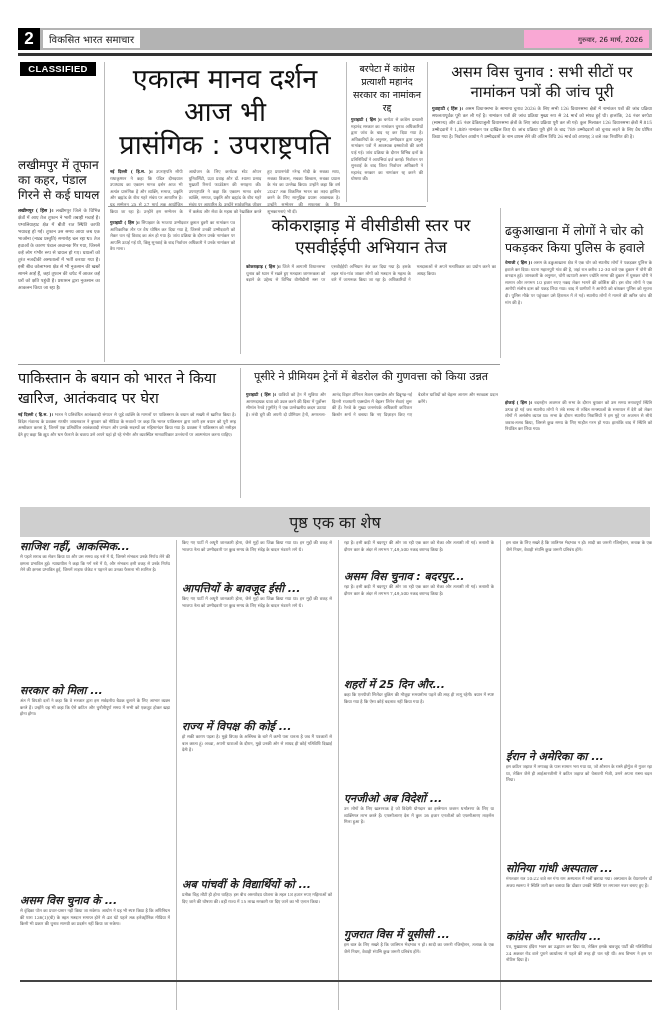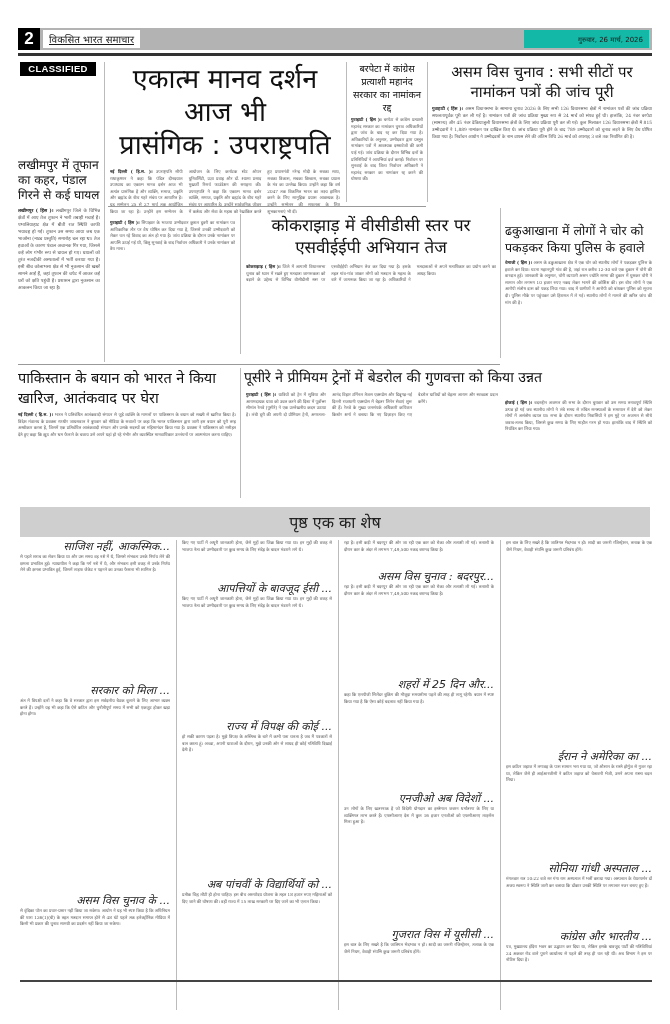--- a/index.html
+++ b/index.html
@@ -4,22 +4,22 @@
 <style>
   * { box-sizing: border-box; margin: 0; padding: 0; }
   html, body { width: 670px; height: 1024px; background: #ffffff; overflow: hidden; }
   body { font-family: "DejaVu Serif", serif; color: #1a1a1a; position: relative; }
 
   .page { position: absolute; left: 18px; top: 28px; width: 634px; height: 960px; }
 
   
   .masthead { position: absolute; left: 0; top: 0; width: 634px; height: 22px; background: #b3b3b3; display: flex; align-items: center; }
   .page-num { width: 22px; height: 22px; background: #000; color: #fff; font-family: "Liberation Sans", sans-serif; font-weight: bold; font-size: 17px; display: flex; align-items: center; justify-content: center; }
-  .paper-name { background: #fff; height: 18px; margin-left: 3px; padding: 0 6px; font-size: 10px; display: flex; align-items: center; font-family: "DejaVu Sans", sans-serif; text-decoration: underline; }
-  .date-box { position: absolute; right: 3px; top: 2px; height: 18px; width: 125px; background: #14b8a6; font-size: 7px; display: flex; align-items: center; justify-content: flex-end; padding-right: 6px; font-family: "DejaVu Sans", sans-serif; }
+  .paper-name { background: #fff; height: 18px; margin-left: 3px; padding: 0 6px; font-size: 10px; display: flex; align-items: center; font-family: "DejaVu Sans", sans-serif; }
+  .date-box { position: absolute; right: 3px; top: 2px; height: 18px; width: 125px; background: #f9a8d4; font-size: 7px; display: flex; align-items: center; justify-content: flex-end; padding-right: 6px; font-family: "DejaVu Sans", sans-serif; }
   .rule-thick { position: absolute; left: 0; top: 25px; width: 634px; height: 3px; background: #333; }
 
   
   .classified { position: absolute; left: 2px; top: 34px; width: 76px; }
   .classified-title { background: #000; color: #fff; font-family: "Liberation Sans", sans-serif; font-weight: bold; font-size: 9.5px; text-align: center; height: 14px; line-height: 14px; letter-spacing: 0.3px; }
   .classified-body { background: #d9d9d9; border: 1px solid #999; margin-top: 2px; padding: 4px 2px 3px; text-align: center; font-family: "Liberation Sans", sans-serif; }
   .classified-body .txt { font-size: 6.5px; line-height: 8.5px; color: #333; }
   .classified-body .phone { font-size: 9px; font-weight: bold; line-height: 11px; color: #111; }
 
   
@@ -28,21 +28,21 @@
   .body-text .dateline { font-weight: bold; color: #222; }
   .cols3 { column-count: 3; column-gap: 6px; }
   .vline { position: absolute; width: 1px; background: #bbb; }
   .hline { position: absolute; height: 1px; background: #999; }
 
   .abs { position: absolute; }
 
   
   .banner { position: absolute; left: 20px; top: 479px; width: 610px; height: 30px; background: #cfcfcf; display: flex; align-items: center; justify-content: center; font-family: "DejaVu Sans", sans-serif; font-size: 16px; color: #222; }
 
-  .sub-hl { font-family: "DejaVu Sans", sans-serif; font-style: italic; font-weight: normal; font-size: 11px; color: #222; text-align: right; line-height: 14px; }
+  .sub-hl { font-family: "DejaVu Sans", sans-serif; font-style: italic; font-weight: bold; font-size: 11px; color: #222; text-align: left; line-height: 14px; }
 
   .bottom-rule { position: absolute; left: 2px; top: 985px; width: 632px; height: 2px; background: #444; }
 </style>
 </head>
 <body>
 
 <div class="page">
 
   <div class="masthead">
     <div class="page-num">2</div>
@@ -123,21 +123,21 @@
   <div class="abs" style="left:0; top:340px; width:218px;">
     <div class="hl" style="font-size:14.5px; line-height:20px; text-align:left;">पाकिस्तान के बयान को भारत ने किया खारिज, आतंकवाद पर घेरा</div>
     <div class="body-text" style="margin-top:4px; height:72px;">
       <span class="dateline">नई दिल्ली ( हि.स. )।</span>
       <span>भारत ने प्रतिबंधित आतंकवादी संगठन से जुड़े व्यक्ति के मामलों पर पाकिस्तान के बयान को सख्ती से खारिज किया है। विदेश मंत्रालय के प्रवक्ता रणधीर जायसवाल ने बुधवार को मीडिया के सवालों पर कहा कि भारत पाकिस्तान द्वारा जारी इस बयान को पूरी तरह अस्वीकार करता है, जिसमें एक प्रतिबंधित आतंकवादी संगठन और उसके सदस्यों का महिमामंडन किया गया है। प्रवक्ता ने पाकिस्तान को नसीहत देते हुए कहा कि झूठ और भ्रम फैलाने के बजाय उसे अपने यहां हो रहे गंभीर और व्यवस्थित मानवाधिकार उल्लंघनों पर आत्ममंथन करना चाहिए।</span>
     </div>
   </div>
   <div class="vline" style="left:222px; top:340px; height:130px;"></div>
 
   <div class="abs" style="left:228px; top:340px; width:252px;">
-    <div class="hl" style="font-size:14px; line-height:18px; white-space:nowrap; text-align:left; margin-left:-2px;">पूसीरे ने प्रीमियम ट्रेनों में बेडरोल की गुणवत्ता को किया उन्नत</div>
+    <div class="hl" style="font-size:11px; line-height:18px; white-space:nowrap; text-align:center; margin-left:-2px;">पूसीरे ने प्रीमियम ट्रेनों में बेडरोल की गुणवत्ता को किया उन्नत</div>
     <div class="body-text cols3" style="margin-top:6px; height:104px;">
       <span class="dateline">गुवाहाटी ( हिंस )।</span>
       <span>यात्रियों को ट्रेन में सुविधा और आरामदायक यात्रा को उन्नत करने की दिशा में पूर्वोत्तर सीमांत रेलवे (पूसीरे) ने एक उल्लेखनीय कदम उठाया है। लंबी दूरी की अपनी दो प्रीमियम ट्रेनों, अगरतला-आनंद विहार टर्मिनल तेजस एक्सप्रेस और डिब्रूगढ़-नई दिल्ली राजधानी एक्सप्रेस में बेहतर लिनेन सेवाएं शुरू की हैं। रेलवे के मुख्य जनसंपर्क अधिकारी कपिंजल किशोर शर्मा ने बताया कि नए डिज़ाइन किए गए बेडरोल यात्रियों को बेहतर आराम और स्वच्छता प्रदान करेंगे।</span>
     </div>
   </div>
 
   <div class="abs" style="left:487px; top:368px; width:147px;">
     <div class="body-text" style="margin-top:4px; height:68px;">
       <span class="dateline">होजाई ( हिंस )।</span>
       <span>बदरुद्दीन अजमल की सभा के दौरान बुधवार को उस समय तनावपूर्ण स्थिति उत्पन्न हो गई जब स्थानीय लोगों ने लंबे समय से लंबित समस्याओं के समाधान में देरी को लेकर लोगों में असंतोष व्याप्त था। सभा के दौरान स्थानीय निवासियों ने इस मुद्दे पर अजमल से सीधे जवाब-तलब किया, जिससे कुछ समय के लिए माहौल गरम हो गया। हालांकि बाद में स्थिति को नियंत्रित कर लिया गया।</span>

